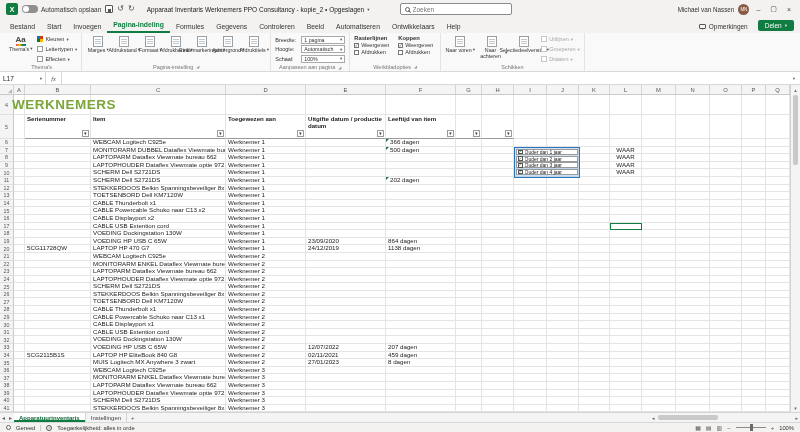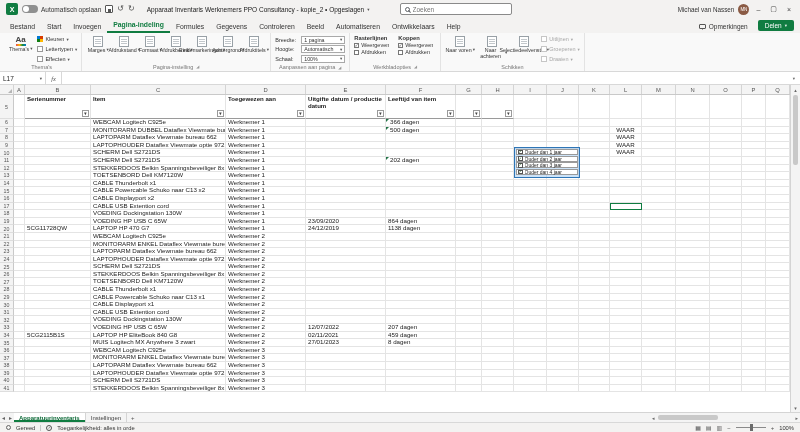--- a/index.html
+++ b/index.html
@@ -454,20 +454,41 @@
                 <span class="cblab">Ouder dan 3 jaar</span>
               </div>
             </div>
             <div class="cbrow">
               <div class="chip">
                 <span class="cb">✓</span>
                 <span class="cblab">Ouder dan 4 jaar</span>
               </div>
             </div>
           </div>
+      <div class="r" style="height: 20px;">
+            <div class="c gut" style="width: 14px;">4</div>
+            <div class="c dc" style="width: 11px;"></div>
+            <div class="c dc" style="width: 66px;"></div>
+            <div class="c dc" style="width: 135px;"></div>
+            <div class="c dc" style="width: 80px;"></div>
+            <div class="c dc" style="width: 80px;"></div>
+            <div class="c dc" style="width: 70px;"></div>
+            <div class="c dc" style="width: 26px;"></div>
+            <div class="c dc" style="width: 32px;"></div>
+            <div class="c dc" style="width: 33px;"></div>
+            <div class="c dc" style="width: 32px;"></div>
+            <div class="c dc" style="width: 31px;"></div>
+            <div class="c dc" style="width: 32px;"></div>
+            <div class="c dc" style="width: 34px;"></div>
+            <div class="c dc" style="width: 34px;"></div>
+            <div class="c dc" style="width: 32px;"></div>
+            <div class="c dc" style="width: 24px;"></div>
+            <div class="c dc" style="width: 24px;"></div>
+            <div class="sheet-title" style="color: rgb(124, 165, 58);">WERKNEMERS</div>
+          </div>
           <div class="r r-head" style="height: 24px;">
             <div class="c gut" style="width: 14px;">5</div>
             <div class="c dc" style="width: 11px;"></div>
             <div class="c dc tbl" style="width: 66px;"><span>Serienummer</span><div class="fbtn">▾</div></div>
             <div class="c dc tbl" style="width: 135px;"><span>Item</span><div class="fbtn">▾</div></div>
             <div class="c dc tbl" style="width: 80px;"><span>Toegewezen aan</span><div class="fbtn">▾</div></div>
             <div class="c dc tbl" style="width: 80px;"><span>Uitgifte datum / productie datum</span><div class="fbtn">▾</div></div>
             <div class="c dc tbl" style="width: 70px;"><span>Leeftijd van item</span><div class="fbtn">▾</div></div>
             <div class="c dc tbl" style="width: 26px;">
               <div class="fbtn">▾</div>

